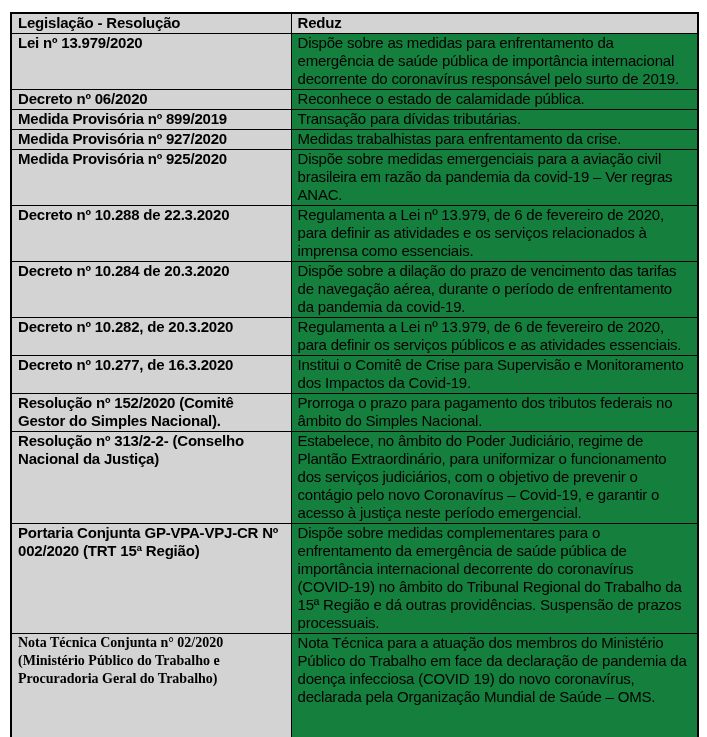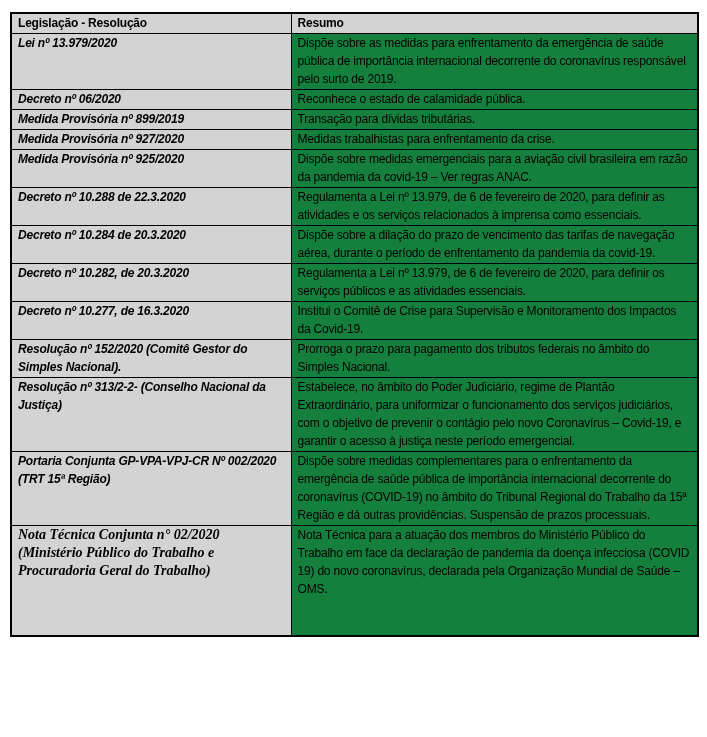--- a/index.html
+++ b/index.html
@@ -19,35 +19,34 @@
     table-layout: fixed;
     width: 687px;
     border: 2px solid #000;
   }
   col.col-leg { width: 280px; }
   col.col-sum { width: 407px; }
   th, td {
     border: 1px solid #000;
     padding: 0px 6px 1px 6px;
     vertical-align: top;
-    font-size: 12px;
+    font-size: 15px;
     line-height: 18px;
     letter-spacing: -0.2px;
     text-align: left;
     overflow: hidden;
     word-wrap: break-word;
   }
   thead th {
     background: #d3d3d3;
     font-weight: bold;
   }
   td.leg-cell {
     background: #d3d3d3;
     font-weight: bold;
-    font-style: italic;
   }
   td.leg-cell.serif {
     font-family: "Liberation Serif", serif;
     font-size: 14px;
     letter-spacing: 0;
   }
   td.sum-cell {
     background: #15803d;
     font-weight: normal;
   }
@@ -57,21 +56,21 @@
 <body>
 
 <table class="leg-table">
   <colgroup>
     <col class="col-leg">
     <col class="col-sum">
   </colgroup>
   <thead>
     <tr>
       <th>Legislação - Resolução</th>
-      <th>Resumo</th>
+      <th>Reduz</th>
     </tr>
   </thead>
   <tbody>
 
   <tr>
         <td class="leg-cell">Lei nº 13.979/2020</td>
         <td class="sum-cell">Dispõe sobre as medidas para enfrentamento da emergência de saúde pública de importância internacional decorrente do coronavírus responsável pelo surto de 2019.</td>
       </tr>
       <tr>
         <td class="leg-cell">Decreto nº 06/2020</td>

